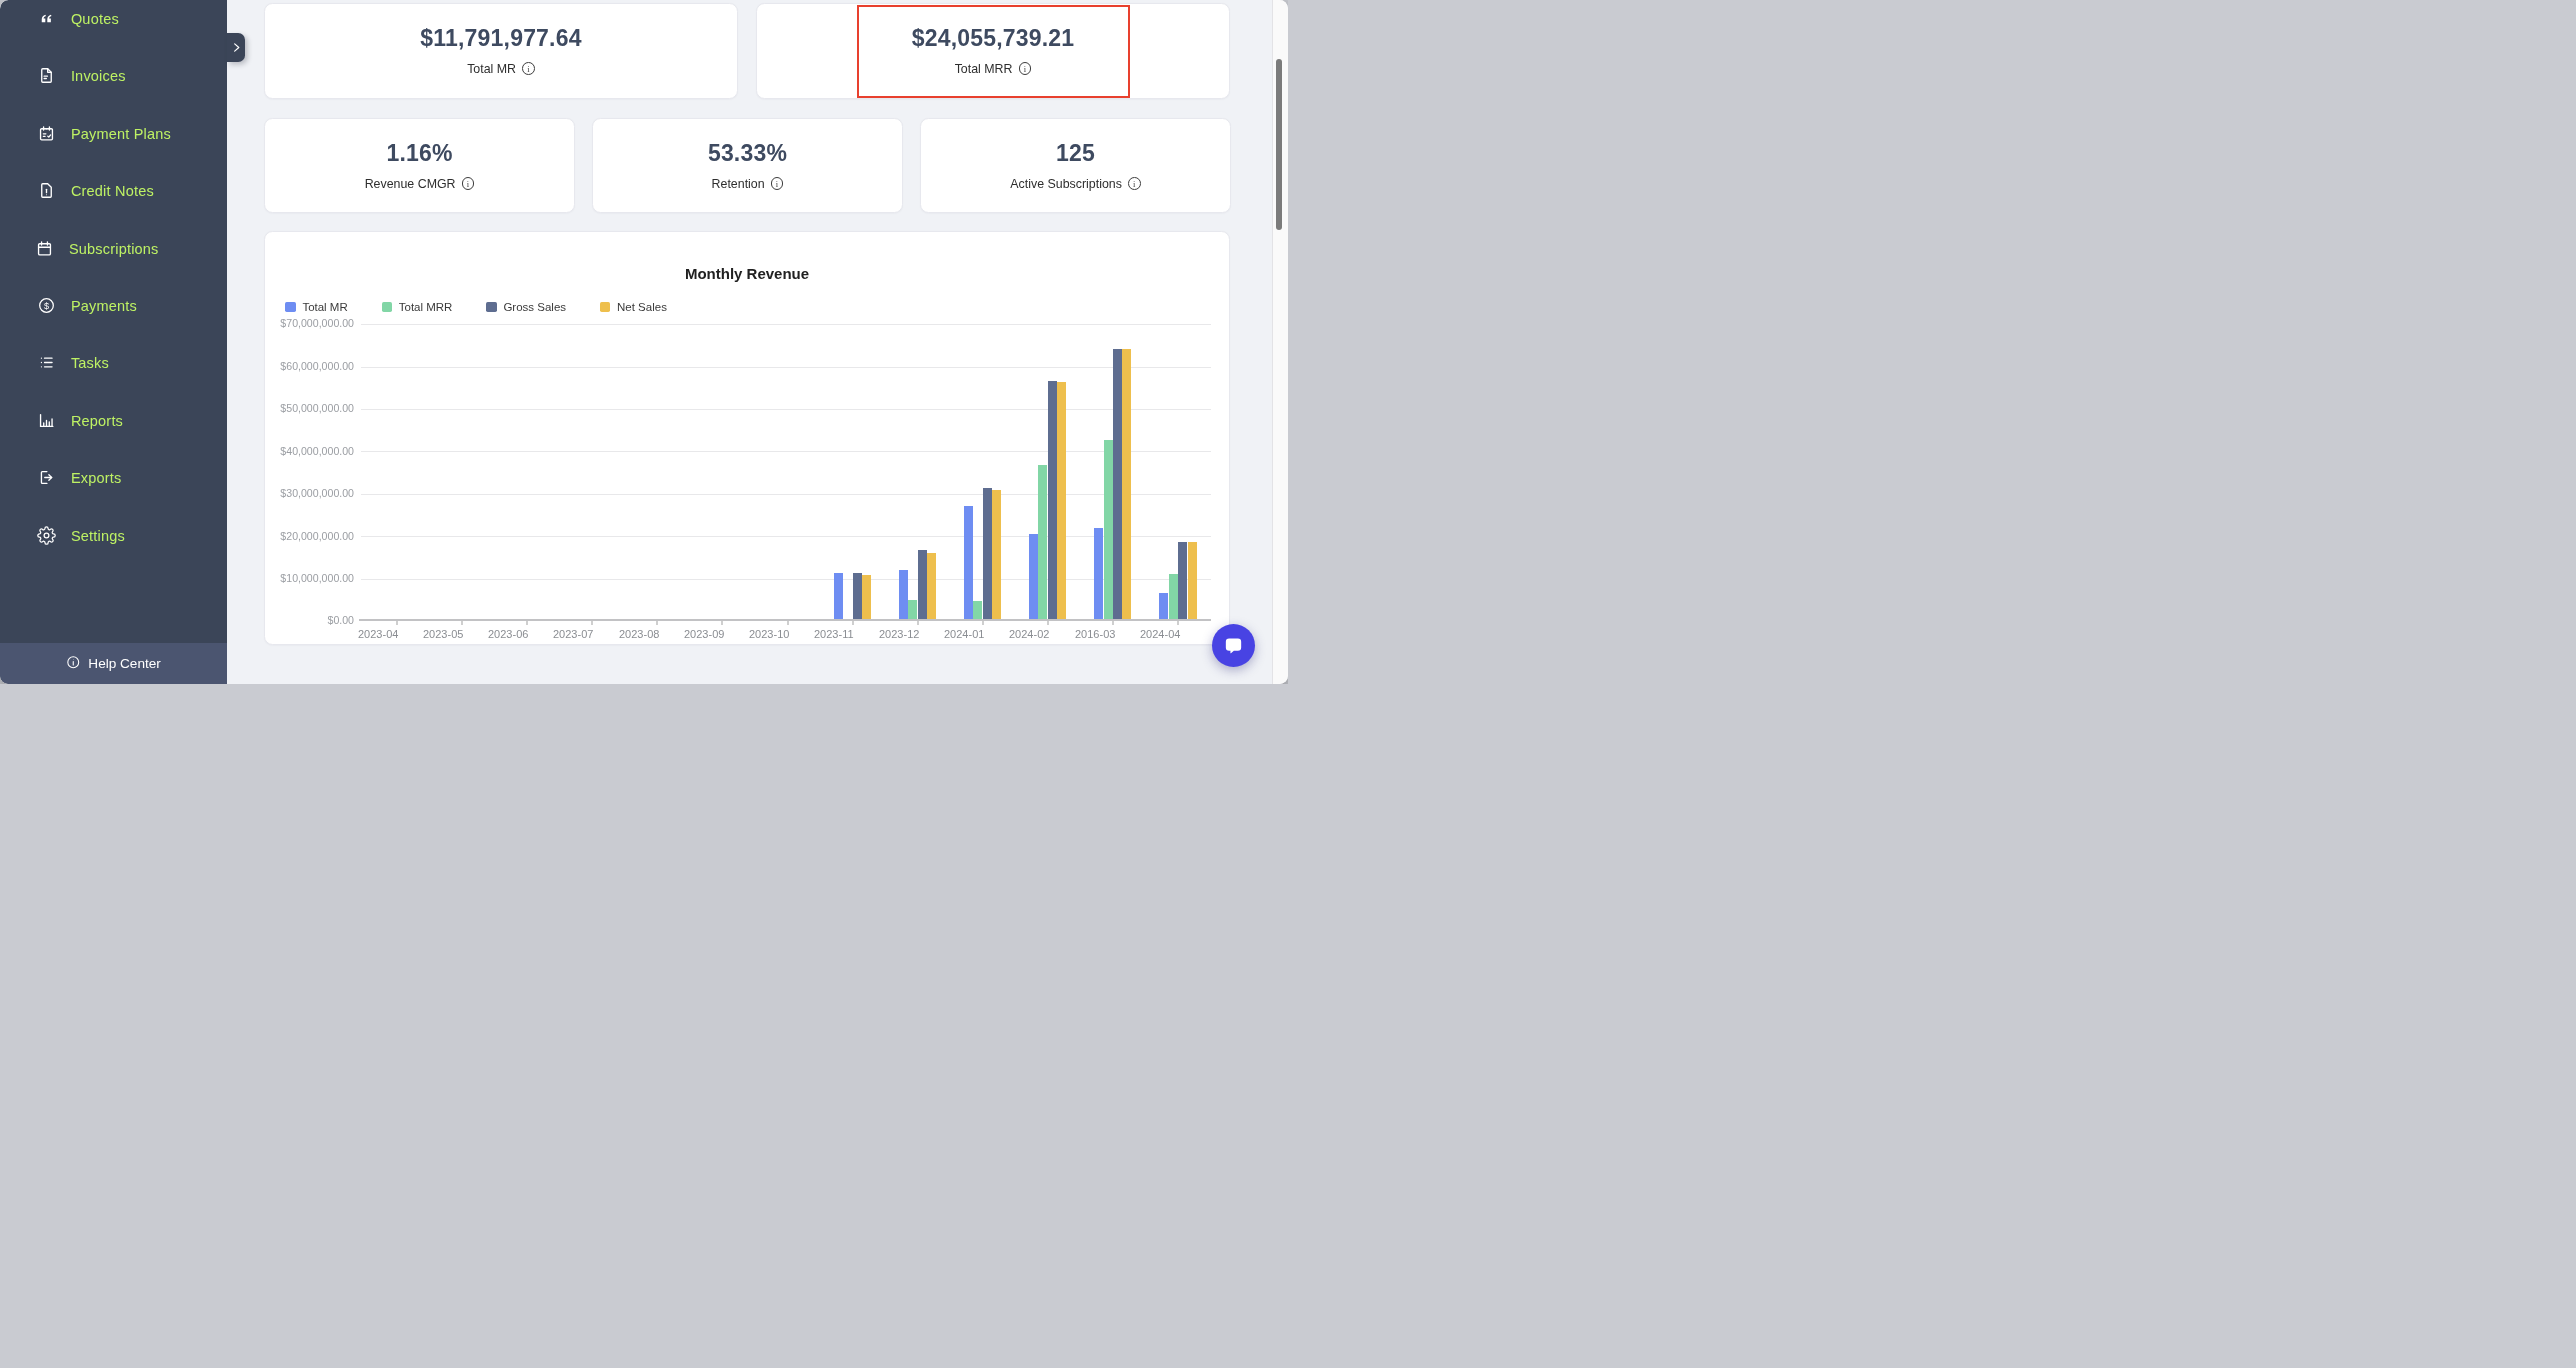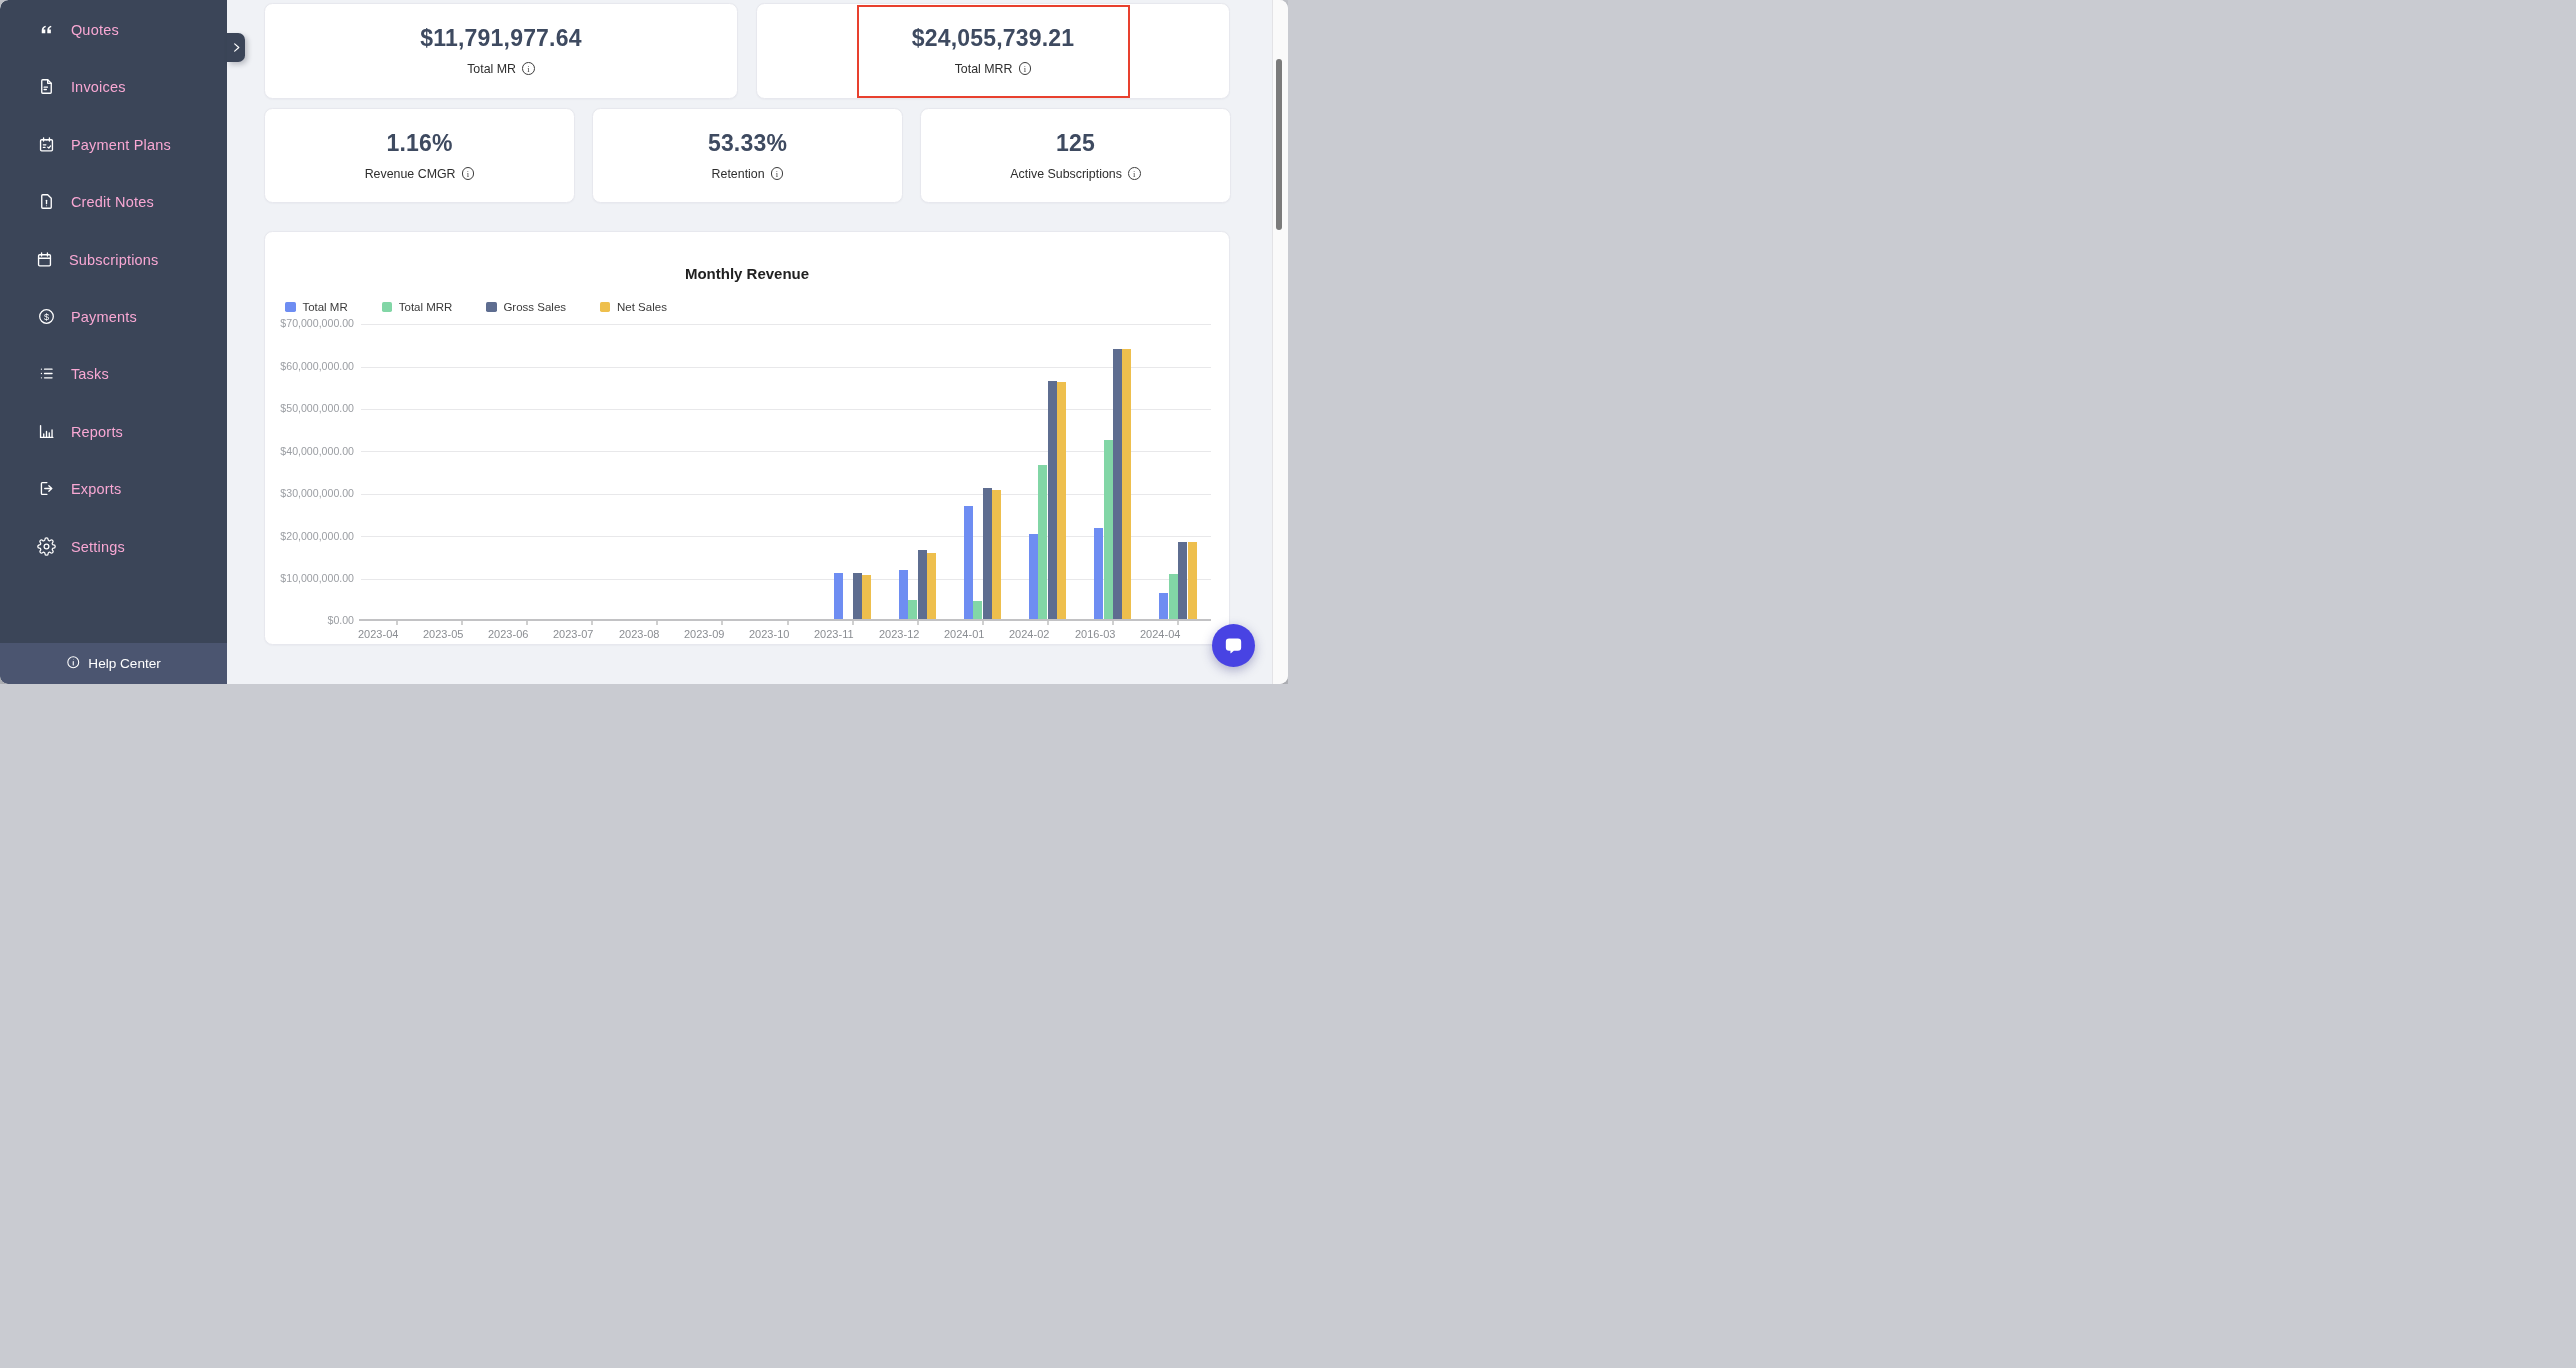--- a/index.html
+++ b/index.html
@@ -4,40 +4,40 @@
 <meta name="viewport" content="width=1512">
 <style>
   * { margin:0; padding:0; box-sizing:border-box; }
   html,body { width:1288px; height:684px; }
   body { background:#c9cbd1; font-family:"Liberation Sans", sans-serif; position:relative; overflow:hidden; }
 
   .window { position:absolute; inset:0; border-radius:8.5px; overflow:hidden; background:#f0f2f6; box-shadow:0 8.5px 25.6px rgba(0,0,0,.35); }
 
   
   .sidebar { position:absolute; left:0; top:0; bottom:0; width:227px; background:#3b4558; border-radius:8.5px 0 0 8.5px; z-index:5; }
-  .nav-item { position:absolute; left:0; width:100%; height:37px; display:flex; align-items:center; padding-left:36px; gap:14.5px; color:#f9a8d4; cursor:pointer;margin-top:11px; }
+  .nav-item { position:absolute; left:0; width:100%; height:37px; display:flex; align-items:center; padding-left:36px; gap:14.5px; color:#bef264; cursor:pointer; }
   .nav-item .nicon { width:20.4px; height:20.4px; display:flex; align-items:center; justify-content:center; flex:none; }
   .nav-item .nlabel { font-size:14.5px; letter-spacing:0.2px; }
   .help-strip { position:absolute; left:0; right:0; bottom:0; height:41px; background:#4b5570; border-radius:0 0 0 8.5px; display:flex; align-items:center; justify-content:center; gap:7.7px; color:#fff; cursor:pointer; }
   .help-strip .hlabel { font-size:13.6px; }
 
   .collapse-tab { position:absolute; left:227px; top:33px; width:18px; height:29px; background:#3b4558; border:none; border-radius:0 6.8px 6.8px 0; display:flex; align-items:center; justify-content:center; cursor:pointer; z-index:6; box-shadow:2.6px 2.6px 5.1px rgba(30,35,50,.25); }
 
   
   .main { position:absolute; left:227px; right:0; top:0; bottom:0; }
   .card { position:absolute; background:#fff; border:0.9px solid #e7e8ee; border-radius:8.5px; box-shadow:0 0.9px 1.7px rgba(25,30,50,.03); }
   .stat-card { display:flex; flex-direction:column; align-items:center; justify-content:center; gap:9.4px; }
   .stat-value { font-size:23px; font-weight:bold; color:#3e4a60; letter-spacing:0.2px; }
   .stat-label { font-size:12.4px; color:#2e2e2e; display:flex; align-items:center; gap:6px; }
   .info-badge { width:12.8px; height:12.8px; border:1.2px solid #3c3c3c; border-radius:50%; color:#3c3c3c; font-size:8.5px; line-height:10.2px; display:inline-flex; align-items:center; justify-content:center; font-family:"Liberation Serif", serif; cursor:pointer; }
 
   .row1 { top:2.6px; height:96px; }
   #stat-r1c1 { left:37px; width:474px; }
   #stat-r1c2 { left:529px; width:474px; }
-  .row2 { top:108px; height:95px;text-align:center; }
+  .row2 { top:118px; height:95px;text-align:center; }
   #stat-r2c1 { left:37px; width:311px; }
   #stat-r2c2 { left:365px; width:311px; }
   #stat-r2c3 { left:693px; width:311px; }
 
   .red-annotation { position:absolute; left:630px; top:5.1px; width:273px; height:93px; border:2.6px solid #e8402e; z-index:4; pointer-events:none; }
 
   
   .chart-card { left:37px; top:231px; width:966px; height:414px; }
   .chart-title { text-align:center; margin-top:33px; font-size:15px; font-weight:bold; color:#212121; }
   .legend { position:absolute; left:20.4px; top:69px; display:flex; gap:34px; }

